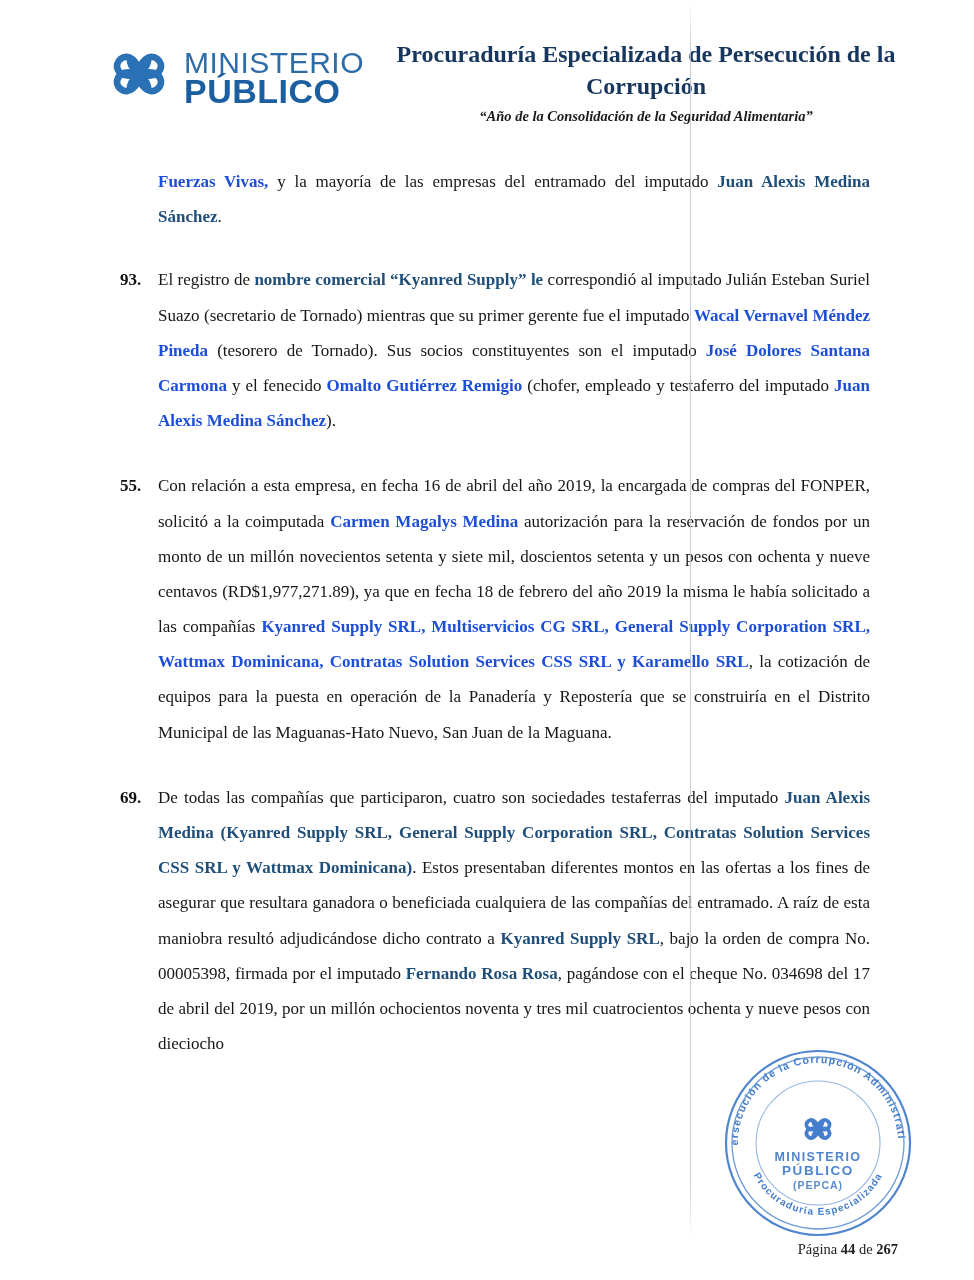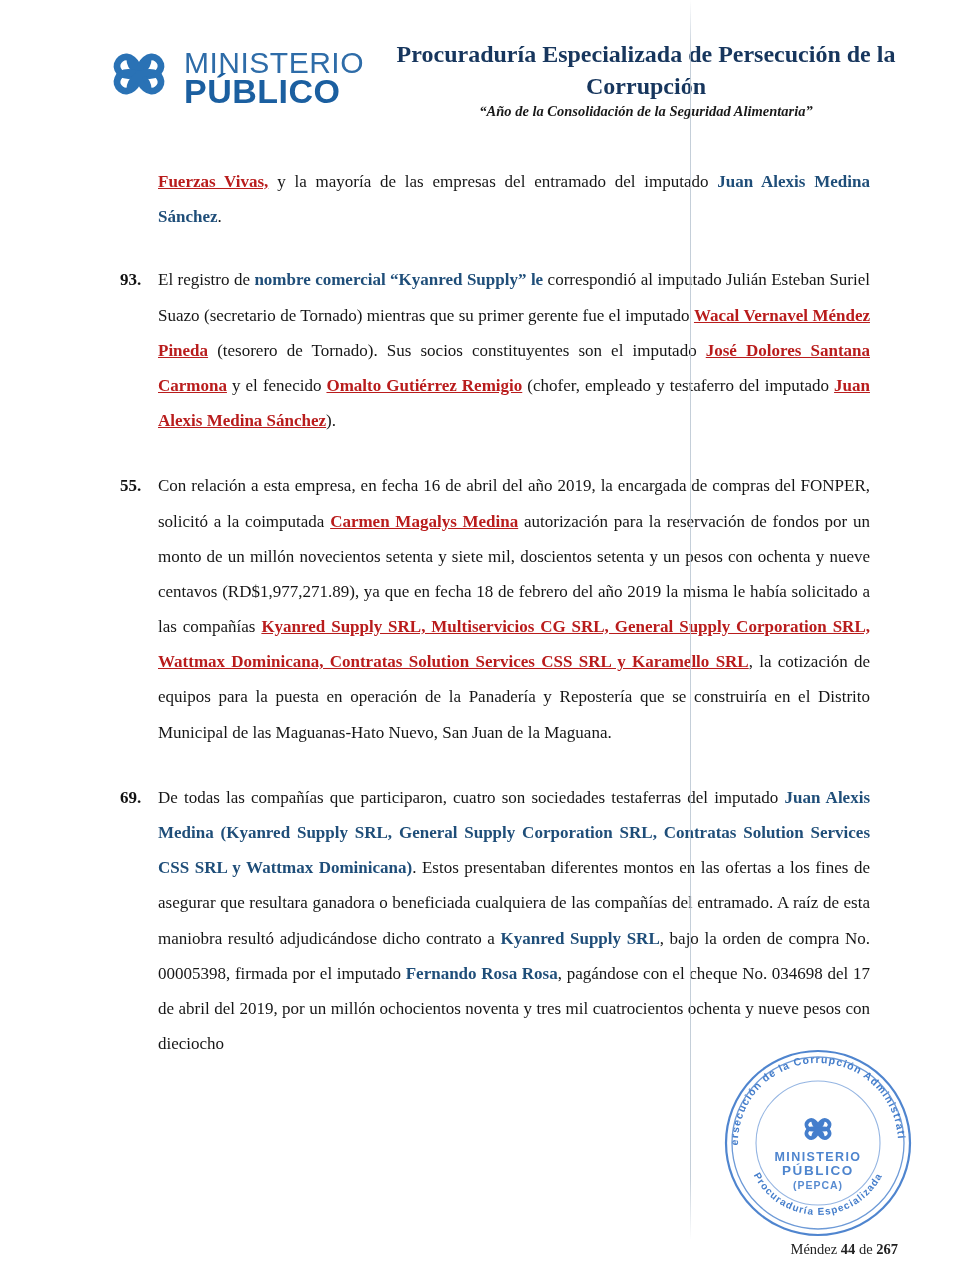--- a/index.html
+++ b/index.html
@@ -89,20 +89,21 @@
     font-size: 24px;
     color: #17365D;
     line-height: 1.35;
   }
   .header-titles .line3 {
     font-family: "Liberation Serif", "DejaVu Serif", serif;
     font-style: italic;
     font-weight: 700;
     font-size: 14.5px;
     color: #1a1a1a;
+    margin-top: 5px;
   }
 
   
   .doc-body {
     position: relative;
     margin: 44px 104px 0 120px;
     z-index: 2;
   }
 
   .para {
@@ -132,22 +133,21 @@
   }
   .para.no-num .para-body {
     margin-left: 0;
   }
   .para.no-num {
     margin-bottom: 28px;
   }
 
   b, .b {
     font-weight: 700;
-    color: #b91c1c;
-    text-decoration: underline;
+    color: #1d4ed8;
   }
   .blue {
     color: #1F4E79;
     font-weight: 700;
   }
 
   
   .stamp {
     position: absolute;
     left: 718px;
@@ -239,19 +239,19 @@
       <path d="M50 50 C 50 34, 64 22, 74 30 C 84 38, 78 52, 64 52 C 50 52, 38 42, 38 30"></path>
       <path d="M50 50 C 50 66, 36 78, 26 70 C 16 62, 22 48, 36 48 C 50 48, 62 58, 62 70"></path>
       <path d="M50 50 C 50 66, 64 78, 74 70 C 84 62, 78 48, 64 48 C 50 48, 38 58, 38 70"></path>
     </g>
     <text x="100" y="118" text-anchor="middle" font-family="&quot;Liberation Sans&quot;, sans-serif" font-size="12.5" font-weight="700" fill="#2B6CC4" opacity=".9" letter-spacing="1.4">MINISTERIO</text>
     <text x="100" y="132" text-anchor="middle" font-family="&quot;Liberation Sans&quot;, sans-serif" font-size="13.5" font-weight="700" fill="#2B6CC4" opacity=".9" letter-spacing="1.6">PÚBLICO</text>
     <text x="100" y="146" text-anchor="middle" font-family="&quot;Liberation Sans&quot;, sans-serif" font-size="10.5" font-weight="700" fill="#2B6CC4" opacity=".85" letter-spacing="1">(PEPCA)</text>
   </svg>
 
   <div class="footer">
-    <span class="pg-label">Méndez</span>
+    <span class="pg-label">Página</span>
     <span class="pg-num">44</span>
     <span class="pg-label">de</span>
     <span class="pg-num">267</span>
   </div>
 
 </div>
 
 </body></html>

